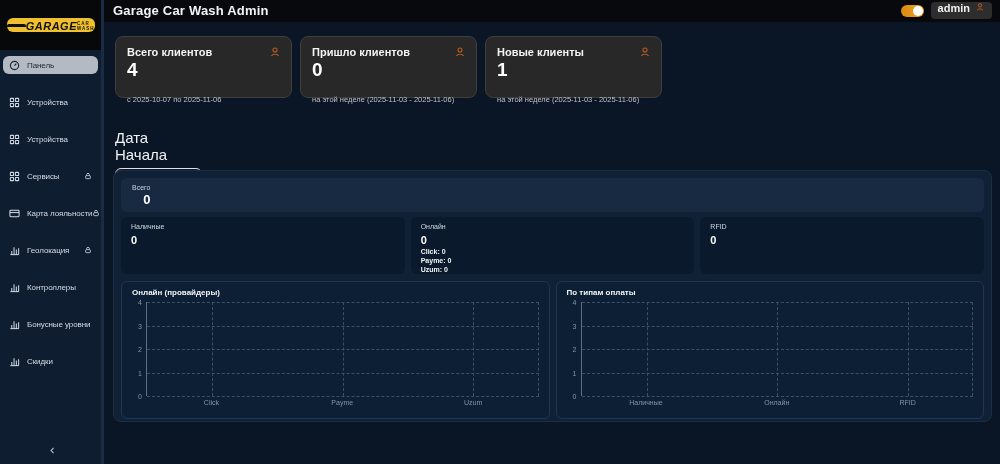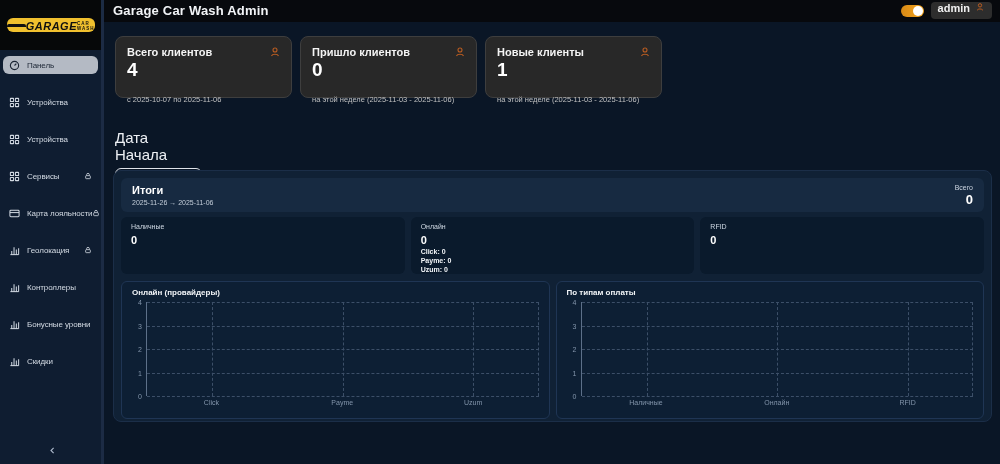--- a/index.html
+++ b/index.html
@@ -299,24 +299,20 @@
             <path d="M3 10h18M8 3v4M16 3v4"></path>
           </svg>
       </span>
     </div>
   </div>
 </div>
 
 <div class="panel">
 
   <div class="panel-head">
-    <div>
-      <div class="panel-title">Итоги</div>
-      <div class="panel-range">2025-11-26 → 2025-11-06</div>
-    </div>
     <div class="panel-total">
       <div class="tlabel">Всего</div>
       <div class="tvalue">0</div>
     </div>
   </div>
 
   <div class="sum-row">
     <div class="sum-box">
       <div class="slabel">Наличные</div>
       <div class="svalue">0</div>

